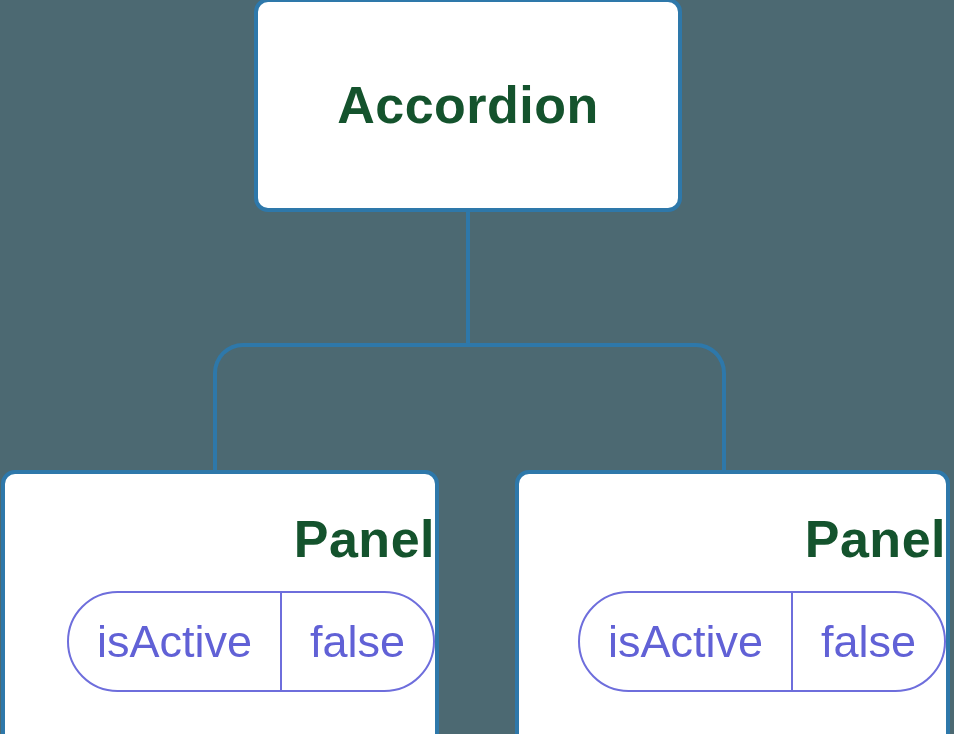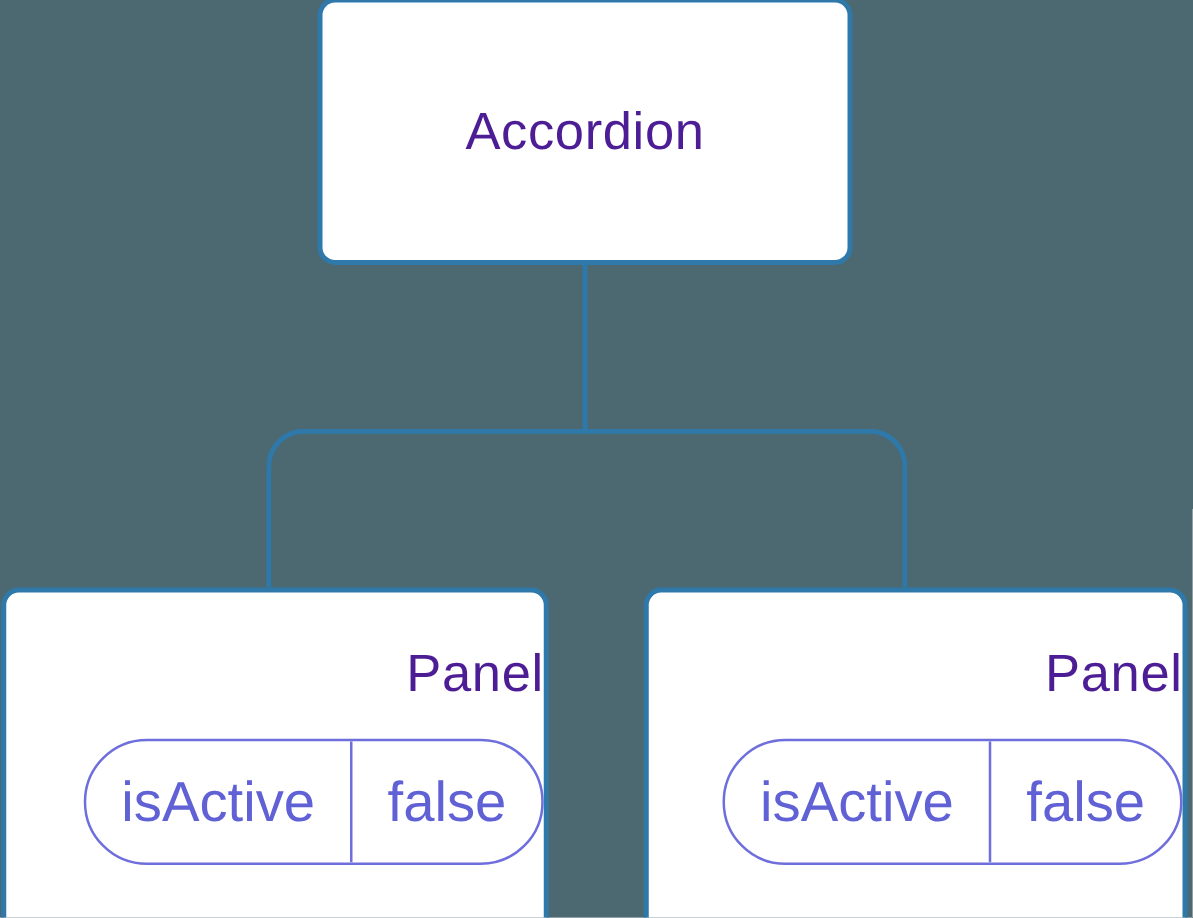--- a/index.html
+++ b/index.html
@@ -27,23 +27,23 @@
   .node-root {
     left: 254px;
     top: -2px;
     width: 428px;
     height: 214px;
     display: flex;
     align-items: center;
     justify-content: center;
   }
   .node-label {
-    color: #4c1d95;
-    font-size: 42px;
-    font-weight: 400;
+    color: #14532d;
+    font-size: 52px;
+    font-weight: 700;
     letter-spacing: 0.5px;
   }
   .node-panel {
     top: 470px;
     height: 316px;
     display: flex;
     flex-direction: column;
     align-items: flex-end;
   }
   .node-panel-left  { left: 1px;   width: 438px; }

